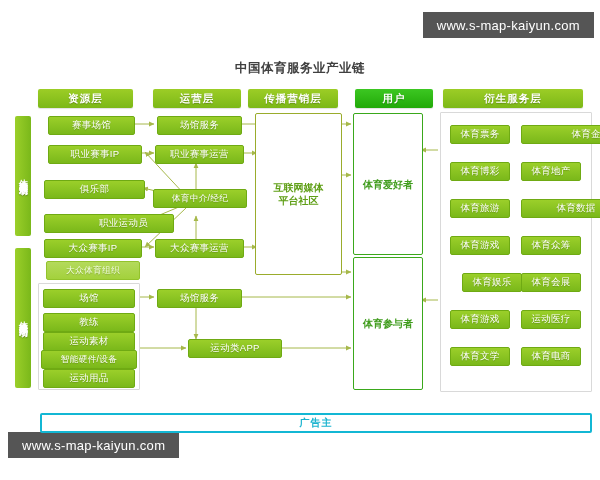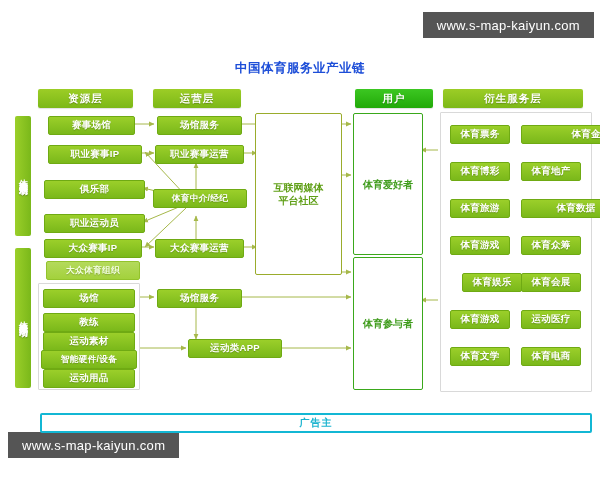--- a/index.html
+++ b/index.html
@@ -17,21 +17,21 @@
     font-size:13px;letter-spacing:.3px;
     display:flex;align-items:center;justify-content:center;
     white-space:nowrap;
   }
   #wm-top{right:6px;top:12px;height:26px;padding:0 14px;}
   #wm-bottom{left:8px;bottom:22px;height:26px;padding:0 14px;}
 
   
   #title{
     position:absolute;left:0;top:60px;width:600px;text-align:center;
-    font-size:12.5px;font-weight:bold;color:#1d4ed8;letter-spacing:.5px;
+    font-size:12.5px;font-weight:bold;color:#404040;letter-spacing:.5px;
   }
 
   
   #wires{position:absolute;left:0;top:0;width:600px;height:480px;pointer-events:none;}
 
   
   .hdr{
     position:absolute;height:19px;border-radius:2px;
     display:flex;align-items:center;justify-content:center;
     color:#ffffff;font-size:10.5px;font-weight:bold;
@@ -39,21 +39,21 @@
     background:linear-gradient(to bottom,#9ccd26,#7cb817);
     box-shadow:0 1px 1px rgba(0,0,0,.12);
     letter-spacing:1px;
   }
   .hdr.user{background:linear-gradient(to bottom,#3cc722,#21a908);}
 
   
   .chip{
     position:absolute;height:17px;border-radius:2px;
     display:flex;align-items:center;justify-content:center;
-    color:#ffffff;font-size:9.5px;font-weight:bold;
+    color:#ffffff;font-size:9.5px;font-weight:normal;
     text-shadow:0 1px 1px rgba(0,0,0,.22);
     background:linear-gradient(to bottom,#9bcf2a,#7ab81a);
     border:1px solid #6faa13;
     white-space:nowrap;letter-spacing:.3px;
   }
   .chip.pale{
     background:linear-gradient(to bottom,#b4da5c,#a3d13c);
     border-color:#93c32c;color:#f4ffe2;
   }
   .chip.small{font-size:8.7px;}
@@ -143,33 +143,34 @@
     </g>
     <g stroke="#a6b84a" stroke-width="1" fill="none">
 
       <path d="M421,150 L414,150 L414,190"></path>
       <path d="M421,300 L414,300 L414,262"></path>
     </g>
   </svg>
 
   <div class="hdr" style="left:38px;top:89px;width:95px;">资源层</div>
   <div class="hdr" style="left:153px;top:89px;width:88px;">运营层</div>
+  <div class="hdr" style="left:248px;top:89px;width:90px;">传播营销层</div>
   <div class="hdr user" style="left:355px;top:89px;width:78px;">用户</div>
   <div class="hdr" style="left:443px;top:89px;width:140px;">衍生服务层</div>
 
   <div class="vlabel" style="left:15px;top:116px;height:120px;">体育竞赛表演活动</div>
   <div class="vlabel" style="left:15px;top:248px;height:140px;">体育健身休闲活动</div>
 
   <div class="group" style="left:38px;top:283px;width:100px;height:105px;"></div>
   <div class="group" style="left:440px;top:112px;width:150px;height:278px;"></div>
 
   <div class="chip" style="left:48px;top:116px;width:85px;">赛事场馆</div>
   <div class="chip" style="left:48px;top:145px;width:92px;">职业赛事IP</div>
   <div class="chip" style="left:44px;top:180px;width:99px;">俱乐部</div>
-  <div class="chip" style="left:44px;top:214px;width:99px;">职业运动员</div>
+  <div class="chip" style="left:44px;top:214px;width:99px;padding-left:29px;">职业运动员</div>
 
   <div class="chip" style="left:44px;top:239px;width:96px;">大众赛事IP</div>
   <div class="chip pale small" style="left:46px;top:261px;width:92px;">大众体育组织</div>
 
   <div class="chip" style="left:43px;top:289px;width:90px;">场馆</div>
   <div class="chip" style="left:43px;top:313px;width:90px;">教练</div>
   <div class="chip" style="left:43px;top:332px;width:90px;">运动素材</div>
   <div class="chip small" style="left:41px;top:350px;width:94px;">智能硬件/设备</div>
   <div class="chip" style="left:43px;top:369px;width:90px;">运动用品</div>
 

